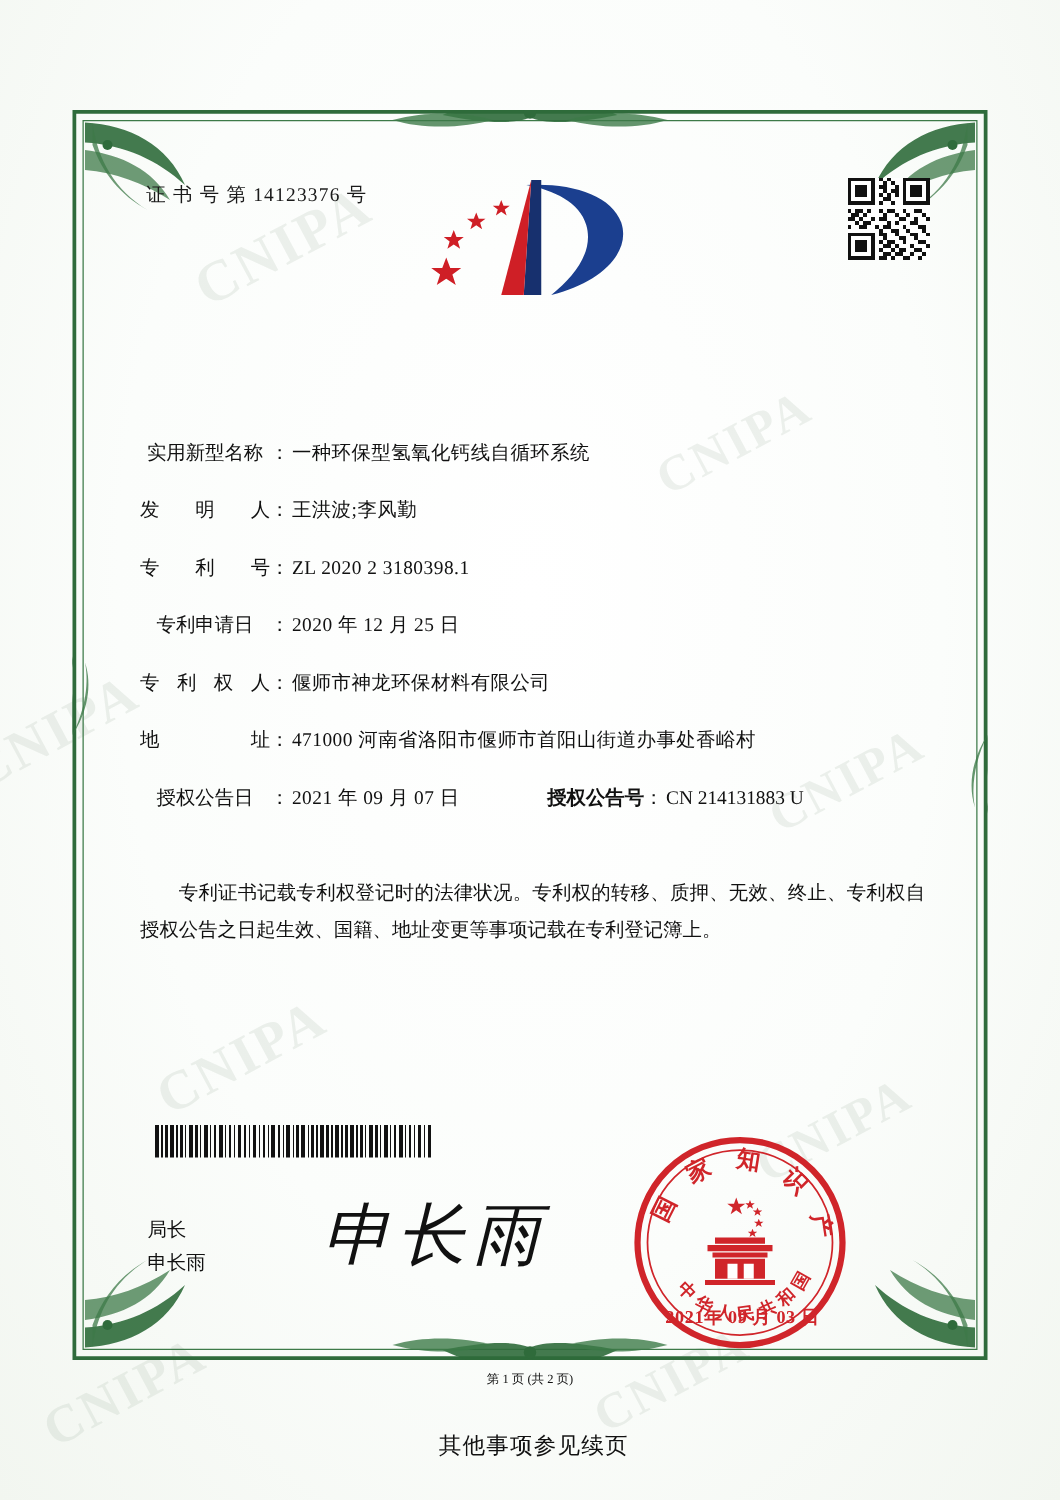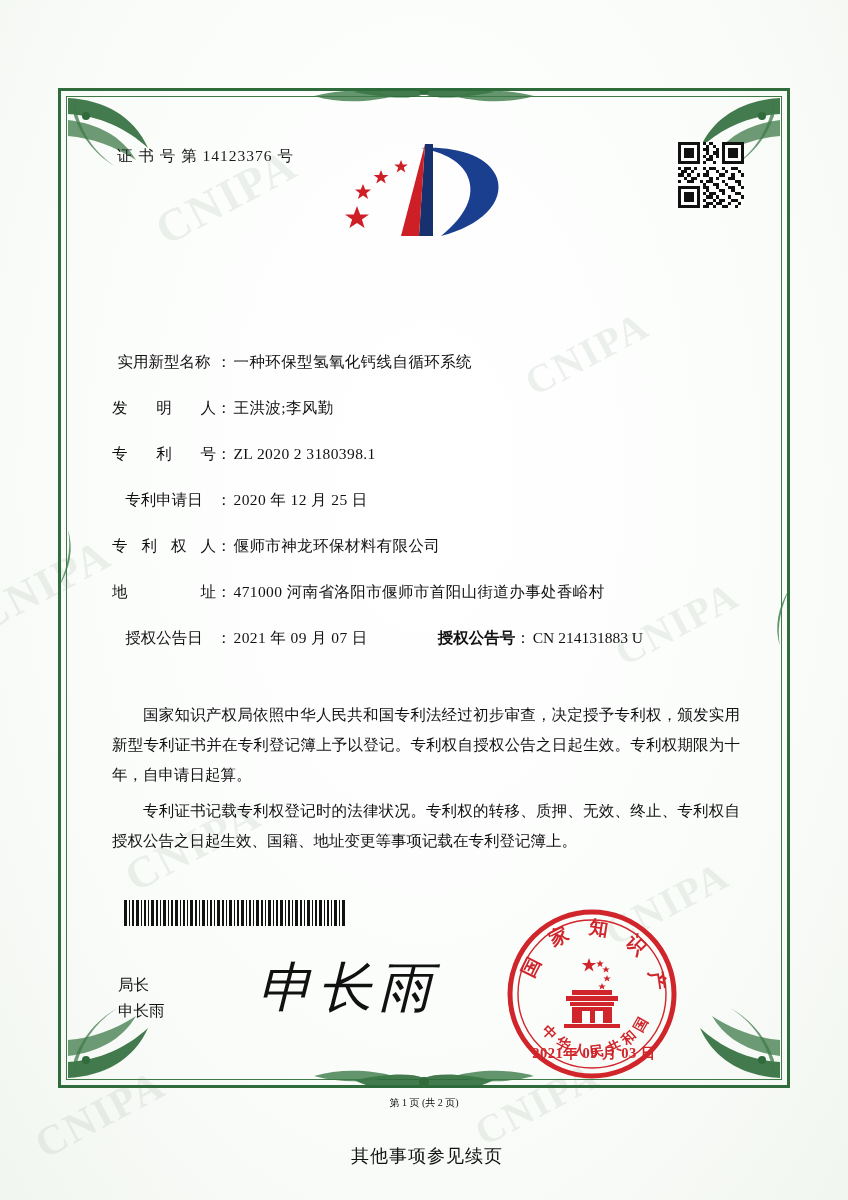--- a/index.html
+++ b/index.html
@@ -479,21 +479,20 @@
       <span class="field-colon">：</span>
       <span class="field-value">2021 年 09 月 07 日</span>
       <span class="sub-label">授权公告号</span>
       <span class="field-colon">：</span>
       <span>CN 214131883 U</span>
     </div>
 
   </div>
 
   <div class="paragraphs">
-    <p>国家知识产权局依照中华人民共和国专利法经过初步审查，决定授予专利权，颁发实用新型专利证书并在专利登记簿上予以登记。专利权自授权公告之日起生效。专利权期限为十年，自申请日起算。</p>
     <p>专利证书记载专利权登记时的法律状况。专利权的转移、质押、无效、终止、专利权自授权公告之日起生效、国籍、地址变更等事项记载在专利登记簿上。</p>
   </div>
 
   <svg class="barcode" viewBox="0 0 222 26" shape-rendering="crispEdges">
     <g fill="#111111">
       <rect x="0" y="0" width="3" height="26"></rect>
         <rect x="5" y="0" width="1" height="26"></rect>
       <rect x="8" y="0" width="2" height="26"></rect>
         <rect x="12" y="0" width="3" height="26"></rect>
       <rect x="17" y="0" width="1" height="26"></rect>

